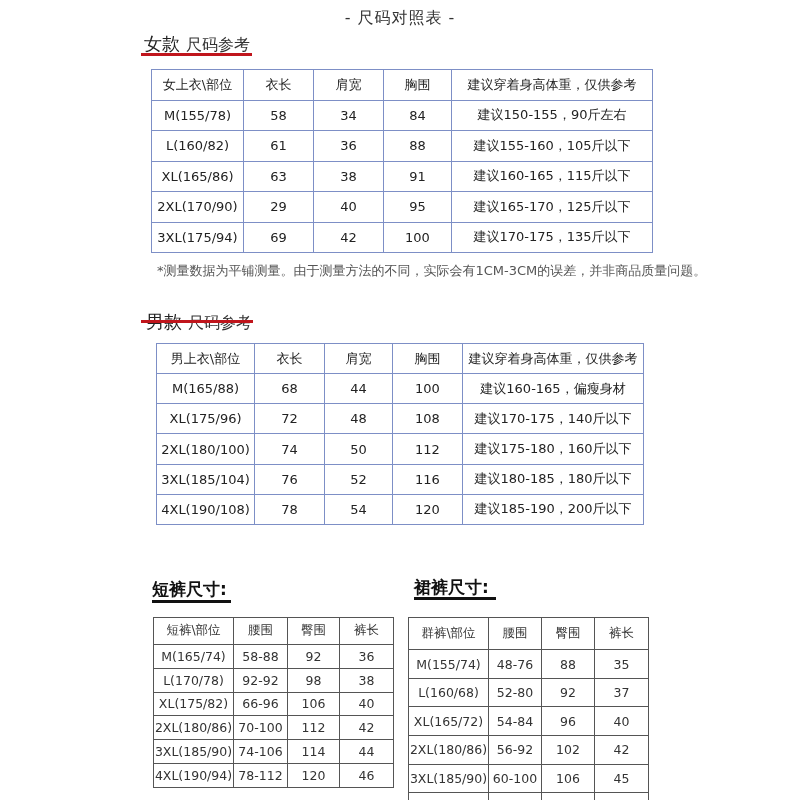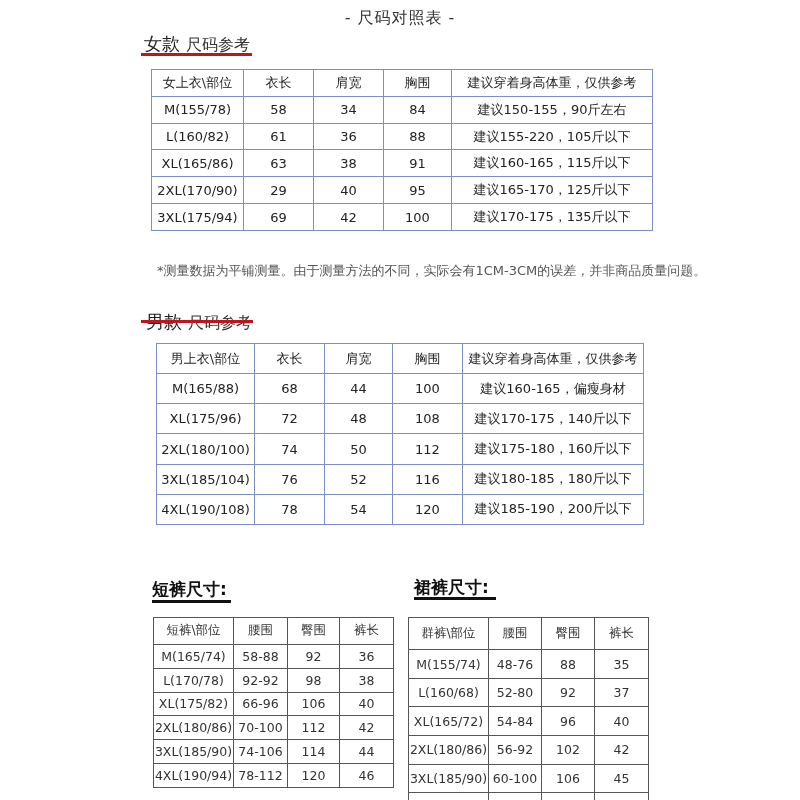--- a/index.html
+++ b/index.html
@@ -22,21 +22,21 @@
 </head>
 <body>
 
 <div class="abs main-title">- 尺码对照表 -</div>
 
 <div class="abs sec-title" style="left:144px; top:32px;">
   <span class="strong">女款</span><span class="sub">尺码参考</span>
 </div>
 <div class="abs red-line" style="left:141px; top:53px; width:111px;"></div>
 
-<table class="grid blue" id="women-table" style="left:151px; top:69px; width:501px; height:162px;">
+<table class="grid blue" id="women-table" style="left:151px; top:69px; width:501px; height:184px;">
   <colgroup>
       <col style="width:92px">
       <col style="width:70px">
       <col style="width:70px">
       <col style="width:68px">
       <col style="width:201px">
     </colgroup>
   <tbody>
       <tr>
         <td>女上衣\部位</td>
@@ -50,21 +50,21 @@
         <td>58</td>
         <td>34</td>
         <td>84</td>
         <td>建议150-155，90斤左右</td>
       </tr>
       <tr>
         <td>L(160/82)</td>
         <td>61</td>
         <td>36</td>
         <td>88</td>
-        <td>建议155-220，105斤以下</td>
+        <td>建议155-160，105斤以下</td>
       </tr>
       <tr>
         <td>XL(165/86)</td>
         <td>63</td>
         <td>38</td>
         <td>91</td>
         <td>建议160-165，115斤以下</td>
       </tr>
       <tr>
         <td>2XL(170/90)</td>

